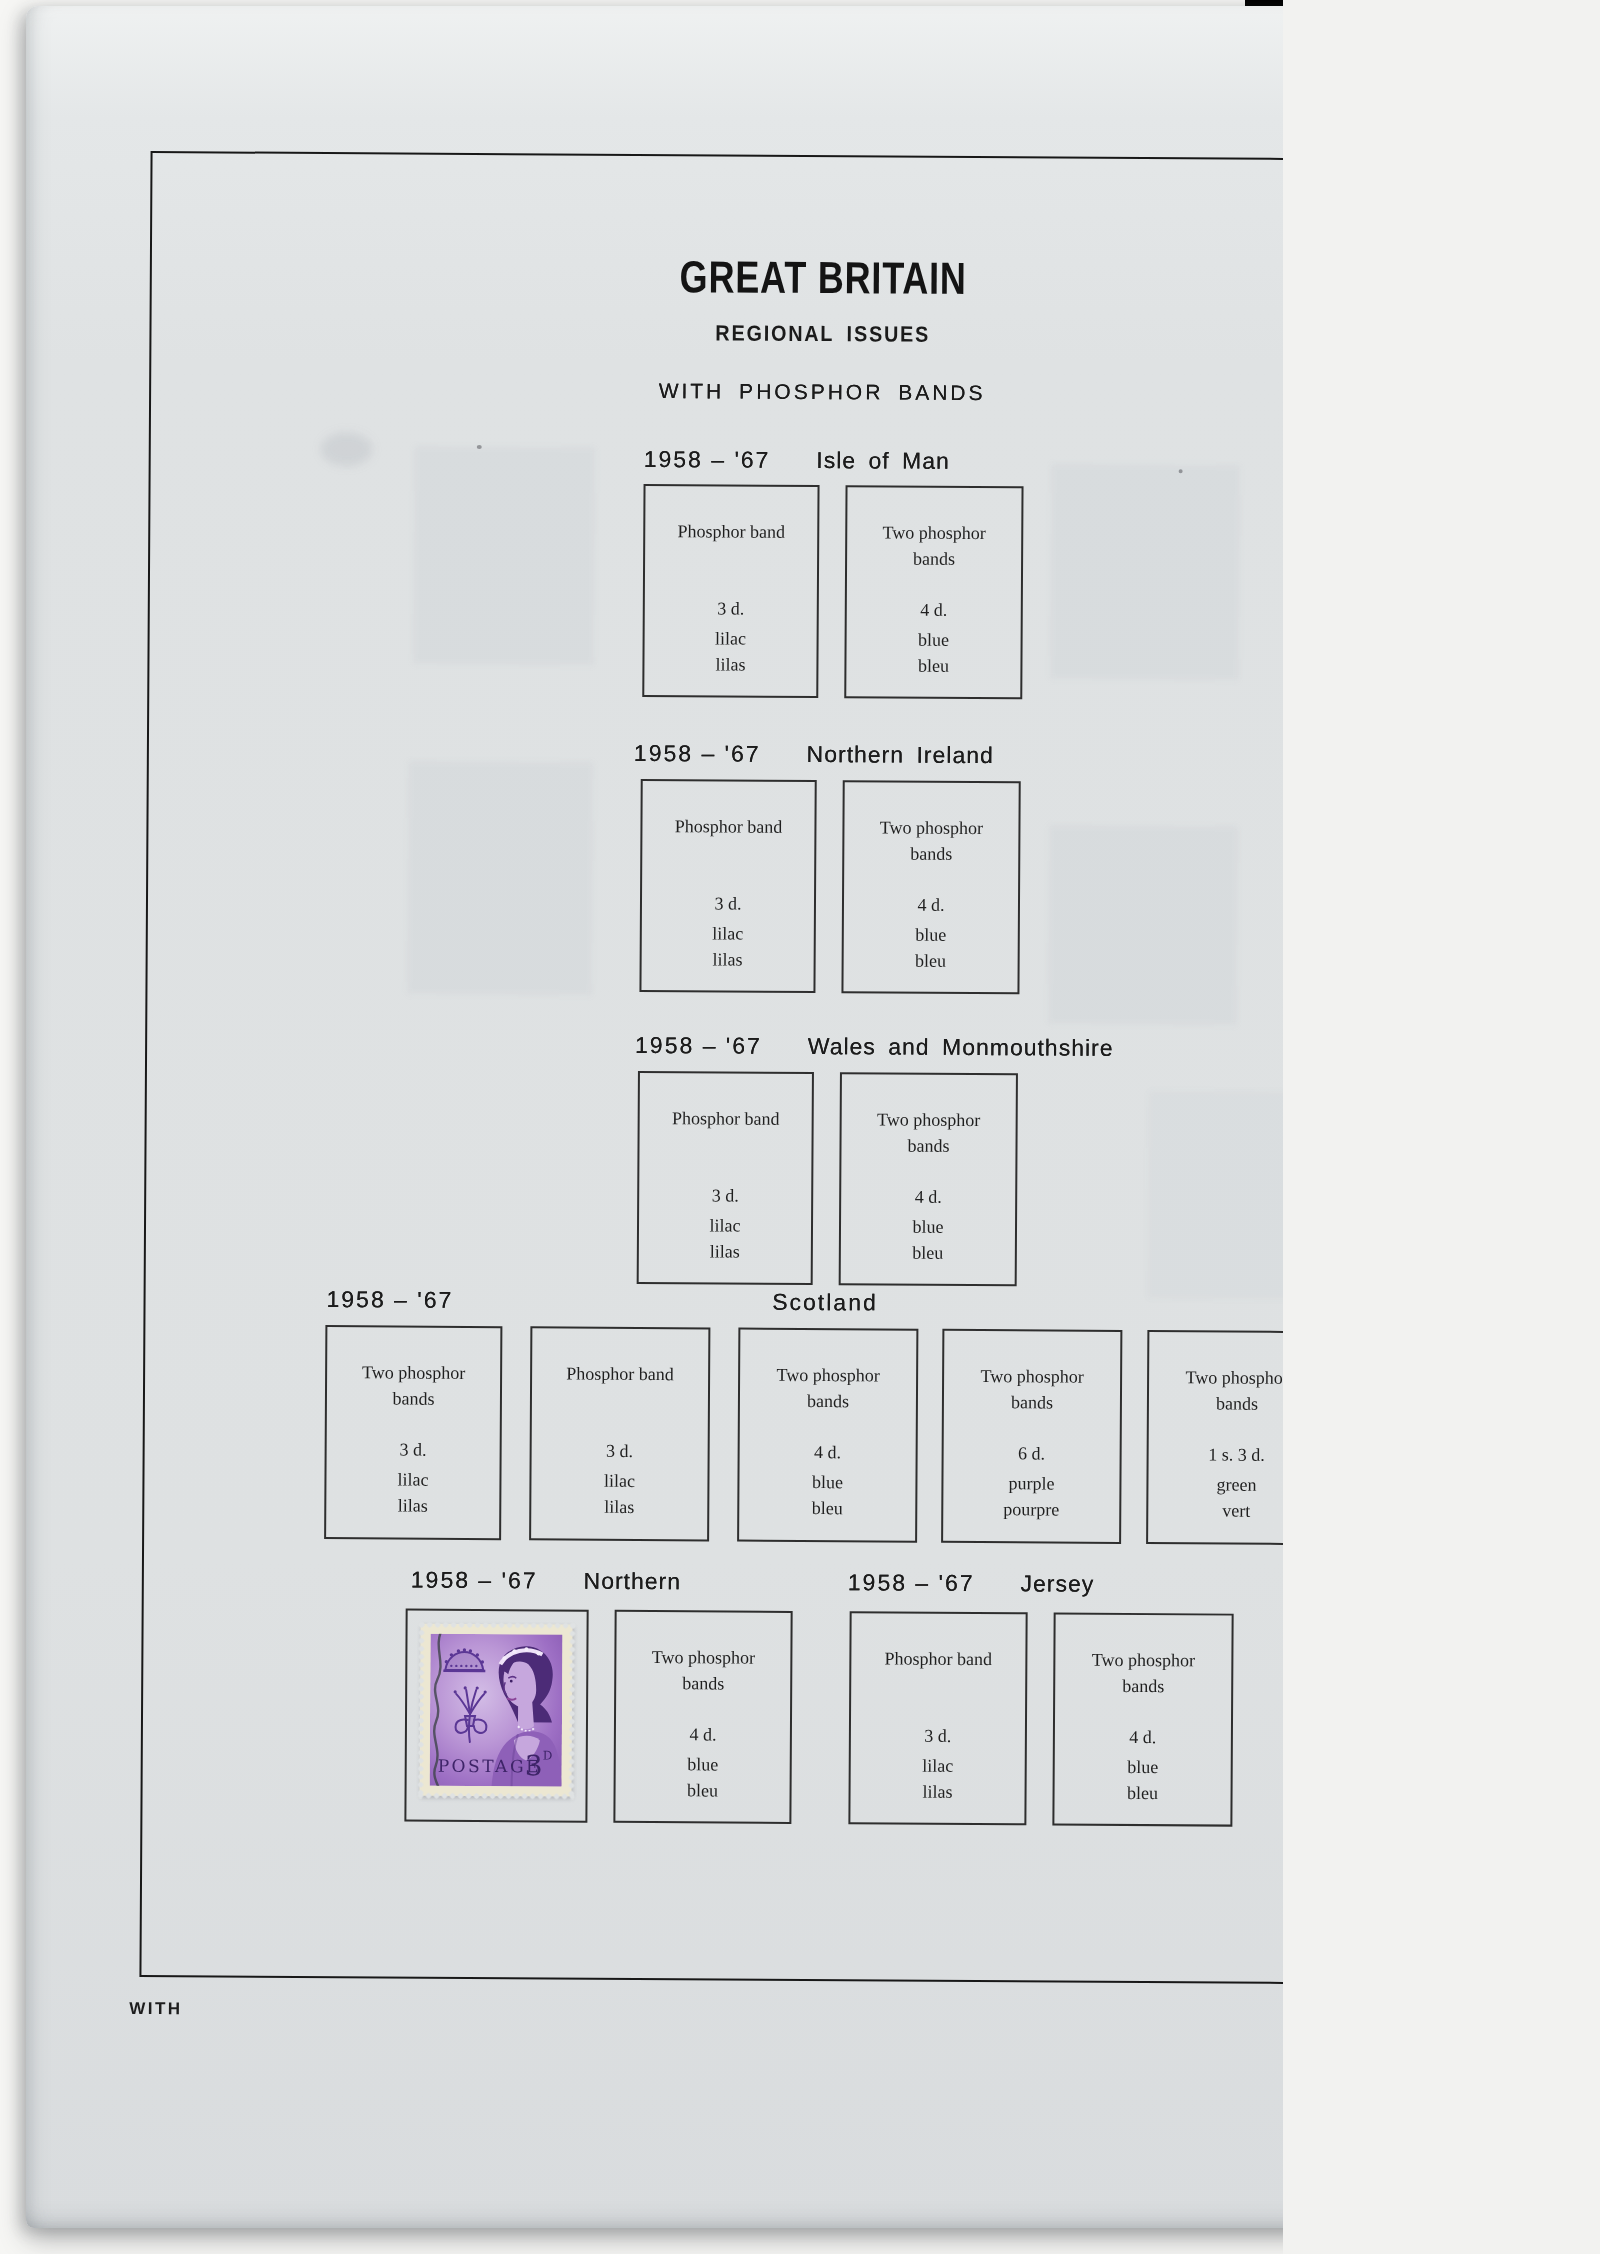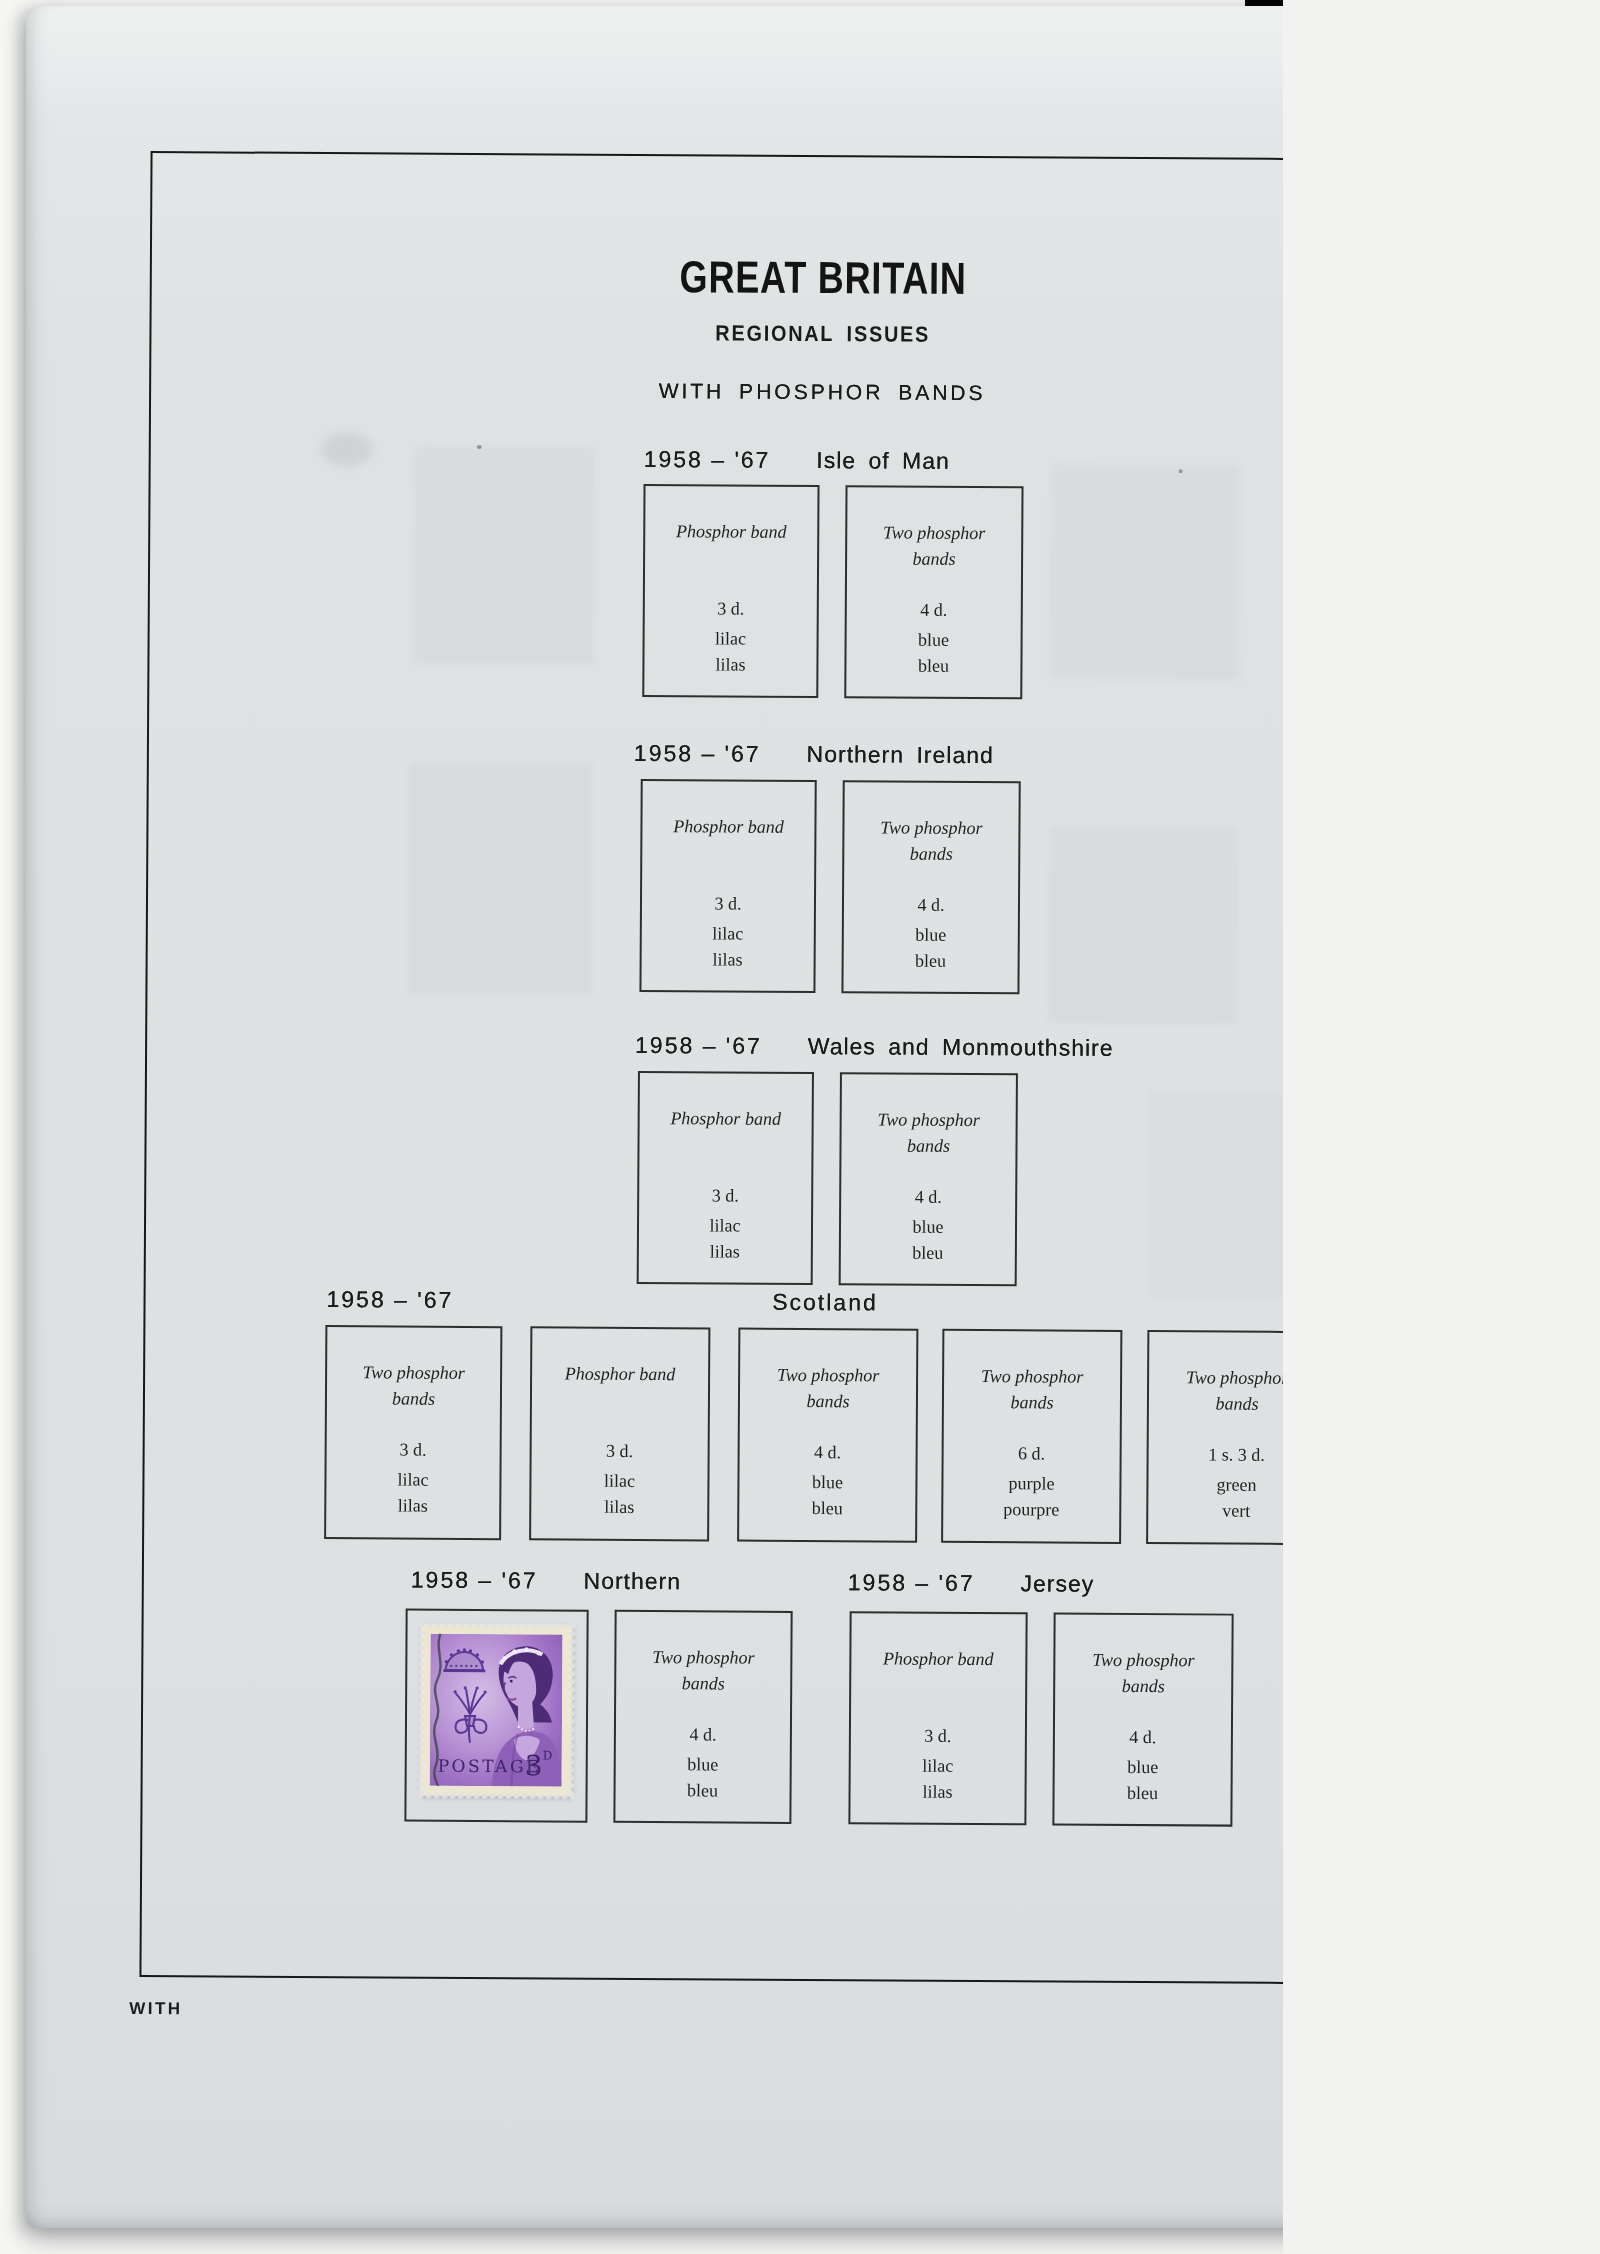--- a/index.html
+++ b/index.html
@@ -32,21 +32,21 @@
     font-size:21px;color:#1b1b1b;letter-spacing:3px;word-spacing:6px;
     text-shadow:0 0 .5px currentColor;}
   .shead{position:absolute;font-size:23px;color:#1c1c1c;letter-spacing:2px;
     text-shadow:0 0 .5px currentColor;white-space:nowrap;}
   .shead .region{margin-left:46px;letter-spacing:1px;word-spacing:5px;}
   .sbox{position:absolute;border:2px solid #2e2e2e;}
   .sbox .band,.sbox .denom,.sbox .c-en,.sbox .c-fr{
     position:absolute;left:0;right:0;text-align:center;
     font-family:"Liberation Serif",serif;font-size:18px;color:#1f1f1f;}
   .sbox .band{top:32px;line-height:26px;padding:0 14px;}
-  .sbox .band span{display:inline-block;max-width:122px;font-style:italic;}
+  .sbox .band span{display:inline-block;max-width:122px;}
   .sbox .denom{top:112px;}
   .sbox .c-en{top:142px;}
   .sbox .c-fr{top:168px;}
   .stamp{position:absolute;left:13px;top:13px;width:152px;height:172px;background:#ece7d2;
     box-shadow:1px 2px 4px rgba(70,70,85,.3);}
   .perf{position:absolute;background-image:radial-gradient(circle,#dfe2e3 2.4px,rgba(224,227,228,0) 2.9px);
     background-size:8px 8px;pointer-events:none;}
   .perf.t{top:-3.5px;left:-3px;right:-3px;height:8px;}
   .perf.b{bottom:-3.5px;left:-3px;right:-3px;height:8px;}
   .perf.l{left:-3.5px;top:-3px;bottom:-3px;width:8px;}

